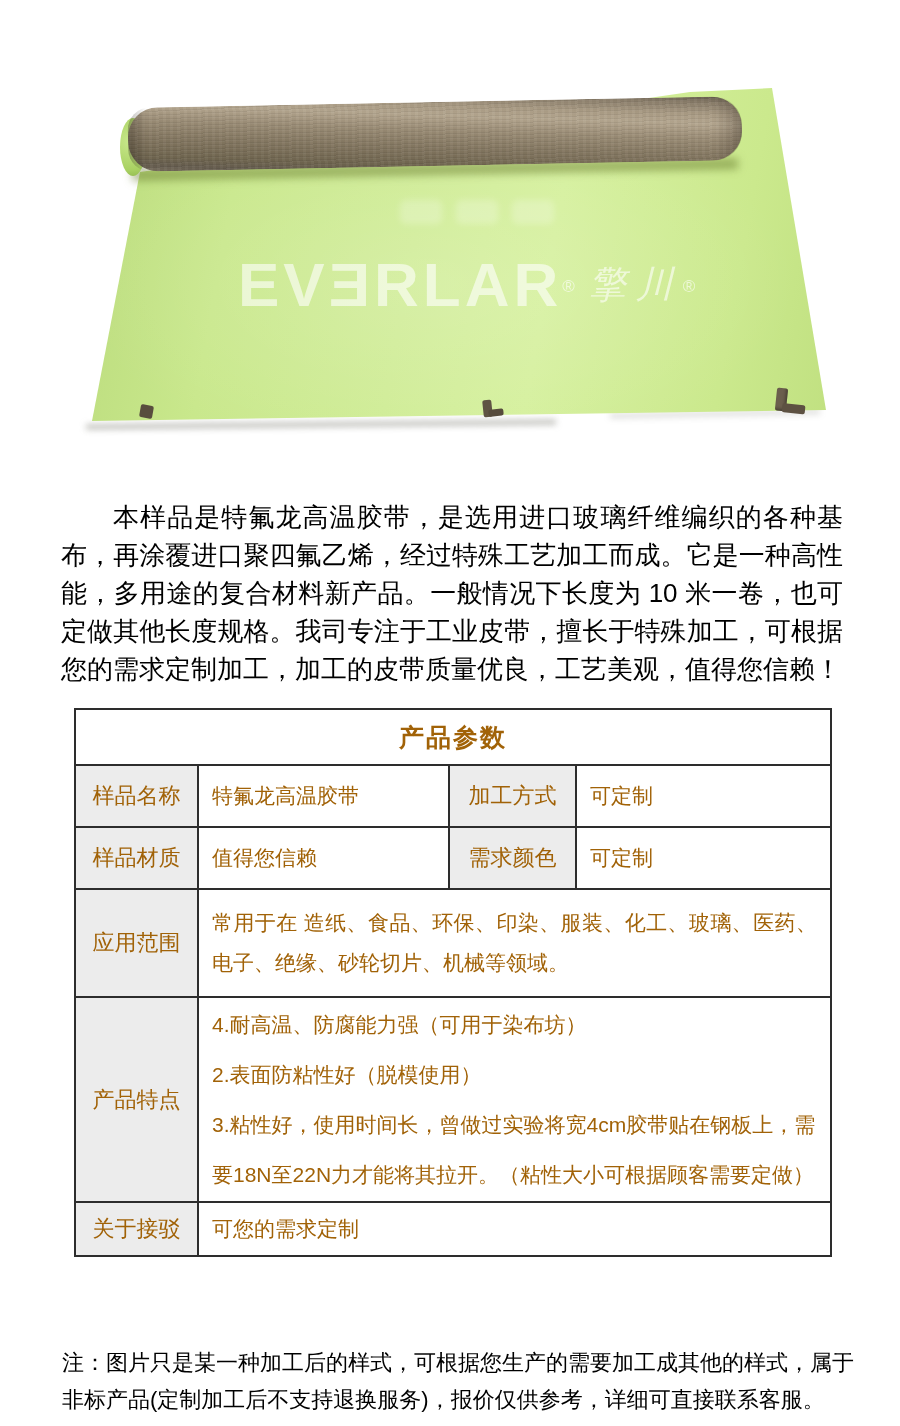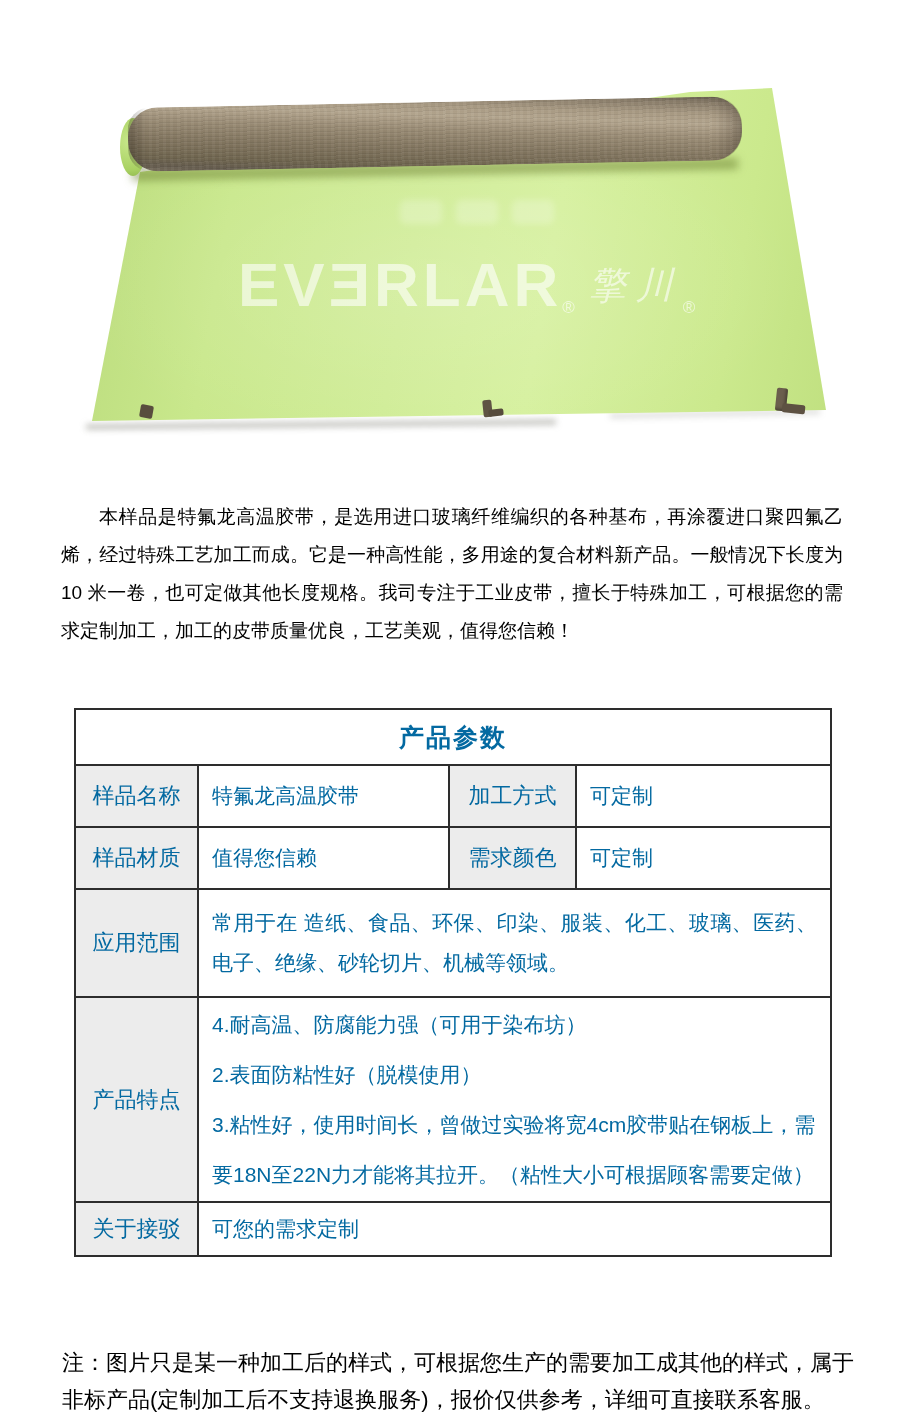--- a/index.html
+++ b/index.html
@@ -26,45 +26,45 @@
     transform:rotate(-1.1deg);z-index:3;
     background-image:
       repeating-linear-gradient(178.5deg, rgba(0,0,0,0.055) 0 1px, rgba(255,255,255,0.035) 1px 2px, rgba(0,0,0,0) 2px 4px),
       repeating-linear-gradient(90deg, rgba(255,255,255,0.03) 0 3px, rgba(0,0,0,0.02) 3px 7px),
       linear-gradient(183deg,#5f5749 0%,#8a7d6a 8%,#a99b84 20%,#b4a68f 30%,#9a8c75 46%,#857862 63%,#6f654f 84%,#665d4f 93%,#7d7363 100%);}
   .roll::after{content:"";position:absolute;right:0;top:0;bottom:0;width:28px;border-radius:0 30px 30px 0;
     background:linear-gradient(90deg, rgba(0,0,0,0) 0%, rgba(55,45,35,0.18) 60%, rgba(40,32,22,0.35) 100%);}
   .roll::before{content:"";position:absolute;left:0;top:0;bottom:0;width:22px;border-radius:30px 0 0 30px;
     background:linear-gradient(90deg, rgba(35,28,20,0.30), rgba(0,0,0,0) 85%);}
 
-  .wm{position:absolute;left:168px;top:172px;z-index:2;display:flex;align-items:flex-end;
+  .wm{position:absolute;left:168px;top:172px;z-index:2;display:flex;align-items:center;
     color:rgba(255,255,255,0.60);white-space:nowrap;}
   .wm-latin{font-size:62px;line-height:62px;font-weight:700;letter-spacing:4px;}
   .wm-reg{font-size:17px;line-height:17px;margin-top:2px;font-weight:400;}
   .wm-cn{font-size:37px;line-height:60px;margin-left:14px;font-weight:400;font-style:italic;letter-spacing:10px;}
   .wm-ghost{position:absolute;left:330px;top:118px;width:230px;height:30px;display:flex;gap:14px;z-index:2;
     filter:blur(3px);opacity:0.5;}
   .wm-ghost i{display:block;width:42px;height:24px;border-radius:6px;background:rgba(255,255,255,0.45);}
 
   .tab1{position:absolute;left:70px;top:323px;width:13px;height:13px;background:#584d3e;border-radius:2px;
     transform:rotate(10deg);z-index:4;}
   .tab2{position:absolute;left:413px;top:318px;width:9px;height:17px;background:#5f5344;border-radius:2px;
     transform:rotate(-6deg);z-index:4;}
   .tab2::after{content:"";position:absolute;left:5px;top:10px;width:15px;height:7px;background:#564b3c;border-radius:2px;}
   .tab3{position:absolute;left:706px;top:306px;width:11px;height:23px;background:#6b5e4d;border-radius:2px;
     transform:rotate(6deg);z-index:4;box-shadow:inset -2px -2px 3px rgba(0,0,0,0.3);}
   .tab3::after{content:"";position:absolute;left:7px;top:15px;width:23px;height:9px;background:#5d5142;border-radius:2px;}
 
   
   .intro{position:absolute;left:61px;top:498px;width:782px;margin:0;
-    font-size:19px;line-height:38px;text-align:justify;text-indent:2em;color:#000;}
+    font-size:26px;line-height:38px;text-align:justify;text-indent:2em;color:#000;}
 
   
   .params{position:absolute;left:74px;top:708px;width:756px;border-collapse:collapse;table-layout:fixed;}
-  .params td{border:2px solid #2d2d2d;color:#0369a1;}
+  .params td{border:2px solid #2d2d2d;color:#a16207;}
   .params .title-cell{height:52px;text-align:center;font-size:25px;font-weight:700;letter-spacing:2px;background:#fff;}
   .params .lab{background:#ececec;text-align:center;font-size:22px;}
   .params .val{padding:0 13px;font-size:21px;}
   .r2{height:62px;}
   .r3{height:63px;}
   .r4{height:108px;margin-left:16px;}
   .r4 .val div{text-align:justify;line-height:40px;}
   .rfeat{height:205px;}
   .rfeat .val div{line-height:50px;}
   .r6{height:54px;}

